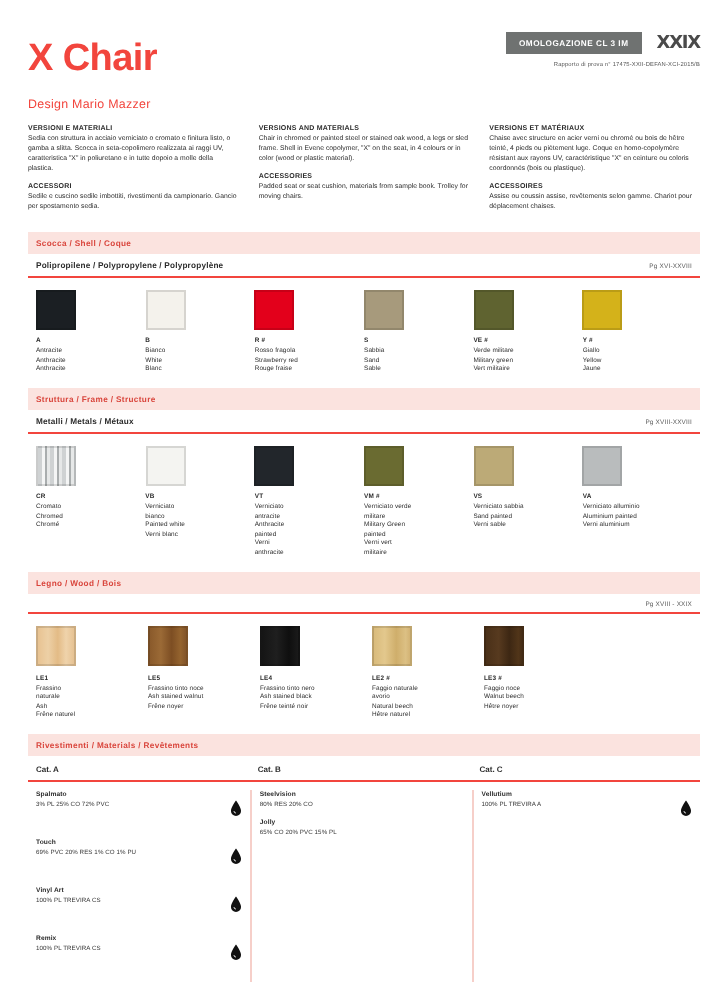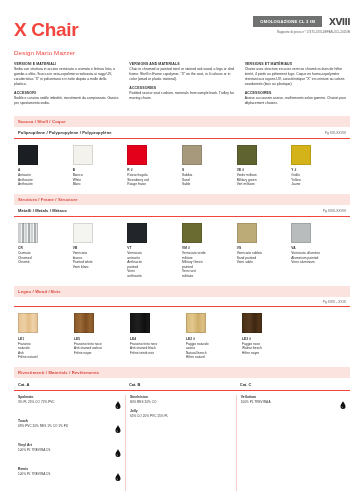--- a/index.html
+++ b/index.html
@@ -83,21 +83,21 @@
 </head>
 <body>
 
 <div class="page">
 
   <div class="header">
     <div class="brand">X Chair</div>
     <div class="cert-block">
       <div class="cert-row">
         <div class="cert-badge">OMOLOGAZIONE CL 3 IM</div>
-        <div class="catas-logo">XVIII</div>
+        <div class="catas-logo">XXIX</div>
       </div>
       <div class="cert-note">Rapporto di prova n° 17475-XXII-DEFAN-XCI-2015/B</div>
     </div>
   </div>
 
   <div class="designer">Design Mario Mazzer</div>
 
   <div class="desc" id="desc-root">
       <div class="desc-col">
         <div class="desc-h">VERSIONI E MATERIALI</div>

